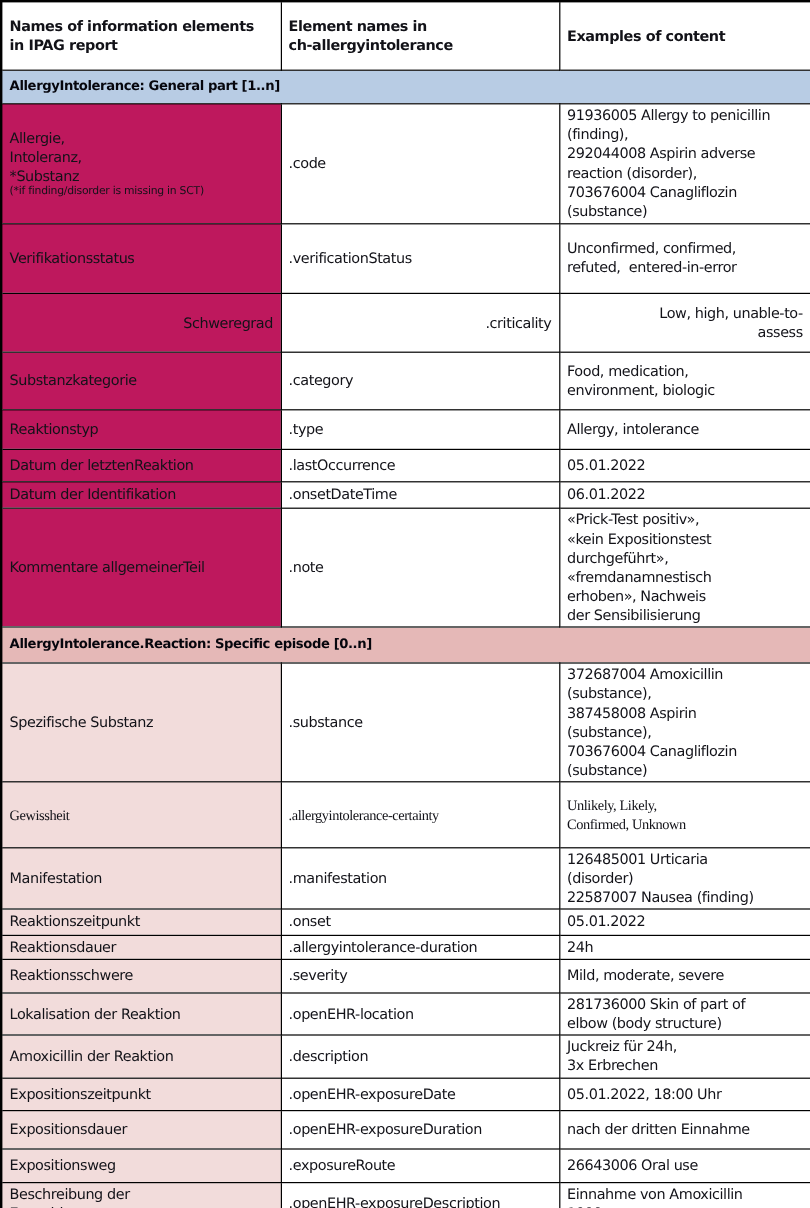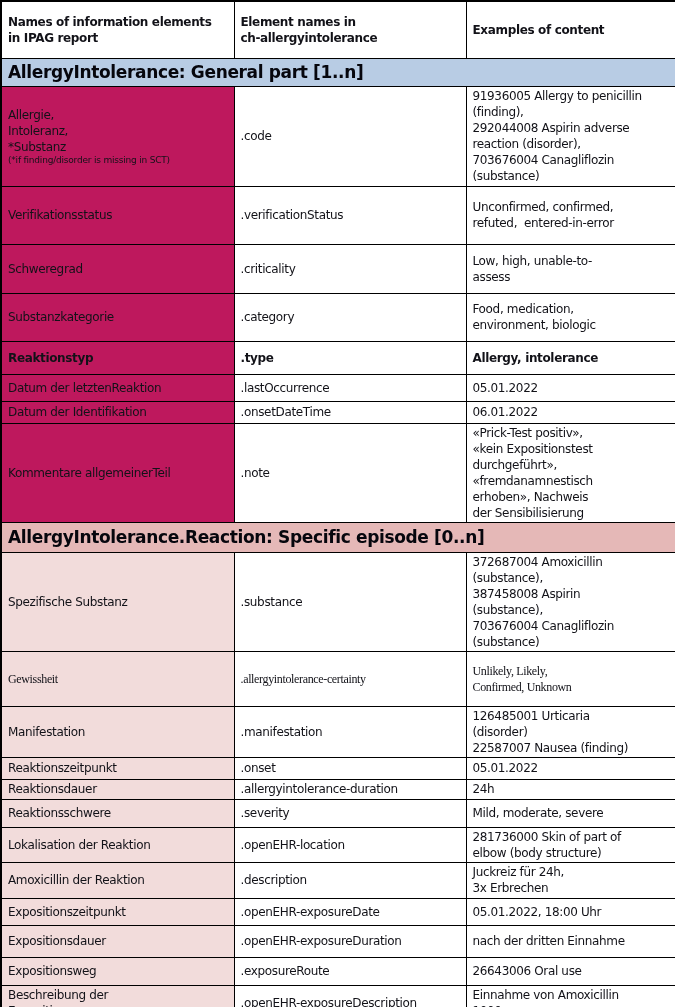--- a/index.html
+++ b/index.html
@@ -32,21 +32,21 @@
     overflow: hidden;
     word-wrap: break-word;
   }
   thead th {
     text-align: left;
     font-weight: bold;
     background: #ffffff;
   }
   tr.section td {
     font-weight: bold;
-    font-size: 17px;
+    font-size: 11px;
     color: #06060d;
   }
   tr.section.s1 td { background: #b8cce4; }
   tr.section.s2 td { background: #e5b8b7; }
   tr.row.s1 td.name { background: #be185d; }
   tr.row.s2 td.name { background: #f2dcdb; }
   td.elem, td.ex { background: #ffffff; }
   span.note {
     display: block;
     font-size: 9px;
@@ -87,33 +87,33 @@
 reaction (disorder),
 703676004 Canagliflozin
 (substance)</td>
       </tr>
       <tr class="row s1" style="height: 58px;">
         <td class="name"><span>Verifikationsstatus</span></td>
         <td class="elem">.verificationStatus</td>
         <td class="ex">Unconfirmed, confirmed,
 refuted,  entered-in-error</td>
       </tr>
-      <tr class="row s1" style="height: 49px;">
+      <tr class="row s1" style="height: 49px; text-align: right;">
         <td class="name"><span>Schweregrad</span></td>
         <td class="elem">.criticality</td>
         <td class="ex">Low, high, unable-to-
 assess</td>
       </tr>
       <tr class="row s1" style="height: 48px;">
         <td class="name"><span>Substanzkategorie</span></td>
         <td class="elem">.category</td>
         <td class="ex">Food, medication,
 environment, biologic</td>
       </tr>
-      <tr class="row s1" style="height: 33px; font-weight: bold;">
+      <tr class="row s1" style="height: 33px;">
         <td class="name"><span>Reaktionstyp</span></td>
         <td class="elem">.type</td>
         <td class="ex">Allergy, intolerance</td>
       </tr>
       <tr class="row s1" style="height: 27px;">
         <td class="name"><span>Datum der letztenReaktion</span></td>
         <td class="elem">.lastOccurrence</td>
         <td class="ex">05.01.2022</td>
       </tr>
       <tr class="row s1" style="height: 22px;">

